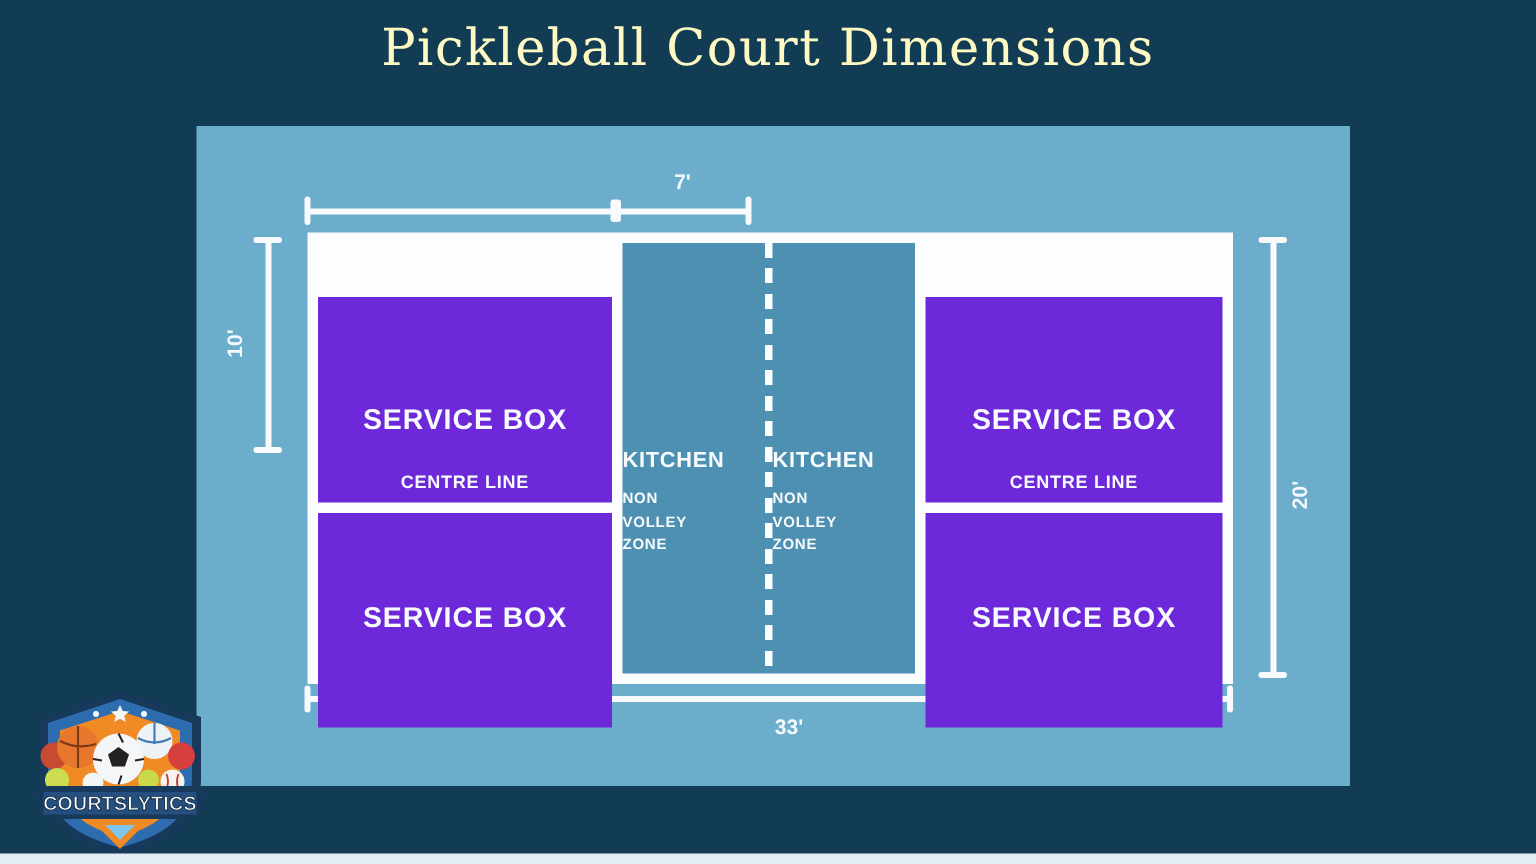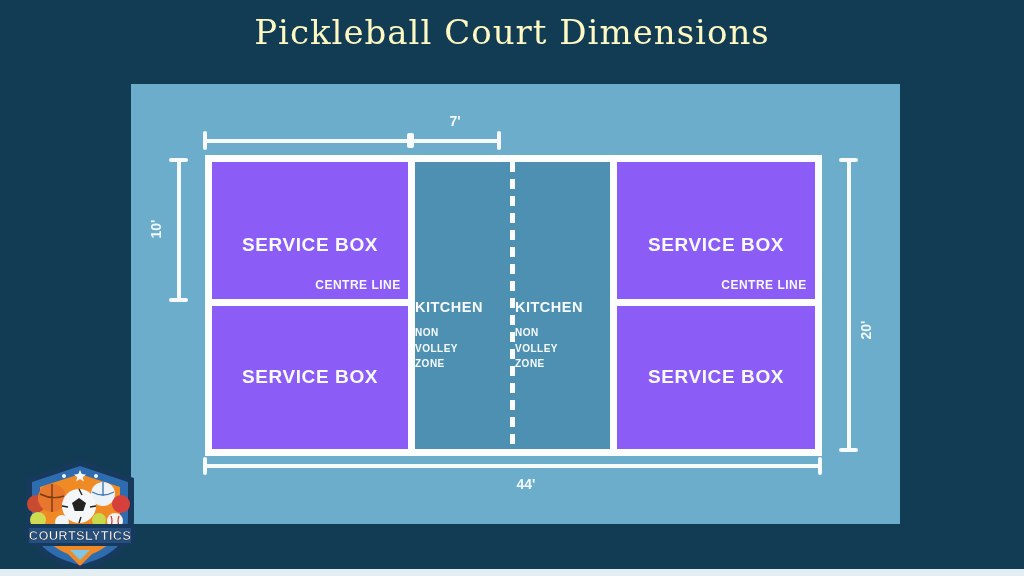--- a/index.html
+++ b/index.html
@@ -10,38 +10,38 @@
   .title{position:absolute;left:0;top:12px;width:1024px;text-align:center;
          font-family:"DejaVu Serif", serif;font-size:34px;font-weight:500;
          color:#fef9c3;letter-spacing:1px;}
 
   .panel{position:absolute;left:131px;top:84px;width:769px;height:440px;background:#6CADCB;}
 
   .bottom-strip{position:absolute;left:0;top:569px;width:1024px;height:7px;background:#E3EEF3;}
 
   
   .court{position:absolute;left:205px;top:155px;width:617px;height:301px;background:#FBFDFE;}
-  .sbox{position:absolute;background:#8b5cf6;}
+  .sbox{position:absolute;background:#6d28d9;margin-top:36px;}
   .box-tl{left:7px;top:7px;width:196px;height:137px;}
   .box-bl{left:7px;top:151px;width:196px;height:143px;}
   .box-tr{left:412px;top:7px;width:198px;height:137px;}
   .box-br{left:412px;top:151px;width:198px;height:143px;}
   .kitchen{position:absolute;left:210px;top:7px;width:195px;height:287px;background:#4D90B2;}
   .net{position:absolute;left:95px;top:0;width:5px;height:287px;
        background:repeating-linear-gradient(to bottom,#FBFDFE 0 10px,rgba(0,0,0,0) 10px 17px);}
   .khalf{position:absolute;top:0;width:95px;height:287px;}
   .khalf.left{left:0;}
   .khalf.right{left:100px;}
 
   .svc-label{position:absolute;left:0;width:100%;text-align:center;color:#F7FBFD;
              font-size:19px;font-weight:700;letter-spacing:0.6px;}
   .box-tl .svc-label,.box-tr .svc-label{top:72px;}
   .box-bl .svc-label,.box-br .svc-label{top:60px;}
   .centre-label{position:absolute;left:0;bottom:7px;width:100%;text-align:center;color:#F7FBFD;
-                font-size:12px;font-weight:700;letter-spacing:0.5px;padding-left:48px;}
+                font-size:12px;font-weight:700;letter-spacing:0.5px;}
   .kgroup{position:absolute;left:0;top:135px;width:100%;text-align:left;color:#F7FBFD;}
   .ktitle{font-size:14.5px;font-weight:700;letter-spacing:0.5px;line-height:20px;}
   .kzone{margin-top:8px;font-size:10px;font-weight:700;letter-spacing:0.5px;line-height:15.5px;}
 
   
   .dline,.dtick{position:absolute;background:#F7FBFD;border-radius:2px;}
   .dlabel{position:absolute;color:#F2F9FC;font-size:14px;font-weight:600;text-align:center;}
   .dlabel.rot{display:flex;align-items:center;justify-content:center;transform:rotate(-90deg);}
 
   
@@ -94,21 +94,21 @@
   <div class="dlabel rot l-lab">10'</div>
 
   <div class="dline r-line"></div>
   <div class="dtick r-cap-t"></div>
   <div class="dtick r-cap-b"></div>
   <div class="dlabel rot r-lab">20'</div>
 
   <div class="dline b-line"></div>
   <div class="dtick b-tick-l"></div>
   <div class="dtick b-tick-r"></div>
-  <div class="dlabel b-lab">44'</div>
+  <div class="dlabel b-lab">33'</div>
 
   <div class="court">
 
     <div class="sbox box-tl">
       <div class="svc-label">SERVICE BOX</div>
       <div class="centre-label">CENTRE LINE</div>
     </div>
 
     <div class="sbox box-bl">
       <div class="svc-label">SERVICE BOX</div>

